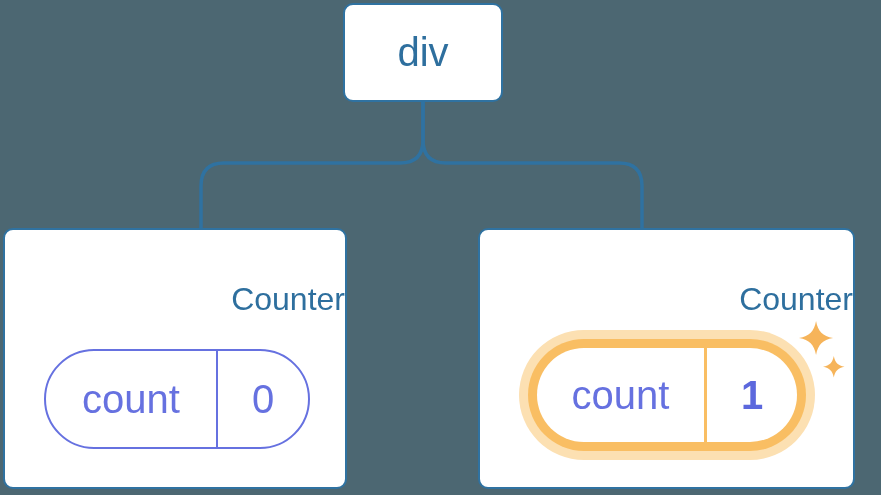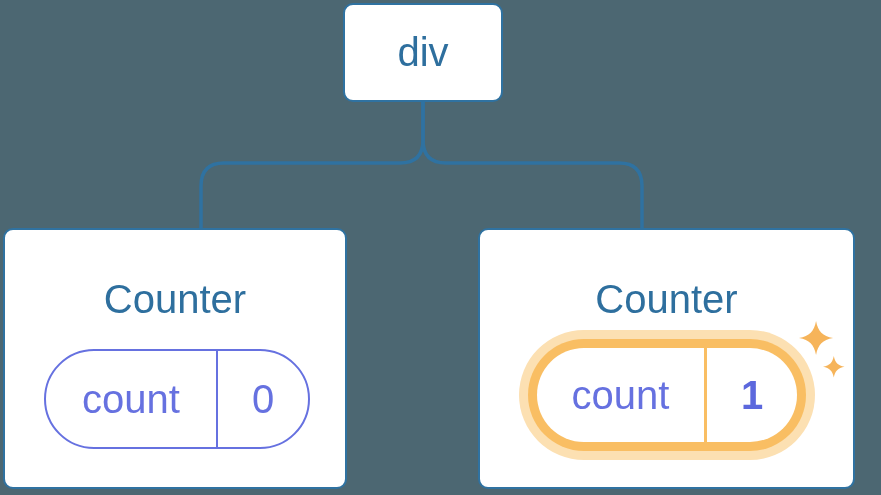--- a/index.html
+++ b/index.html
@@ -38,22 +38,22 @@
     position:absolute;top:228px;height:261px;
     box-sizing:border-box;
     background:var(--card-bg);
     border:2.5px solid var(--line-blue);
     border-radius:10px;
   }
   .card--left{left:3px;width:344px;}
   .card--right{left:478px;width:377px;}
   .card-title{
     position:absolute;top:52px;left:0;width:100%;
-    text-align:center;
-    font-size:40px;font-weight:500;color:var(--text-blue);
+    text-align:right;
+    font-size:32px;font-weight:500;color:var(--text-blue);
     line-height:34px;
   }
 
   
   .state-pill{
     position:absolute;left:39px;top:119px;width:266px;height:100px;
     box-sizing:border-box;
     border:2.5px solid var(--state-purple);
     border-radius:60px;
     display:flex;overflow:hidden;

